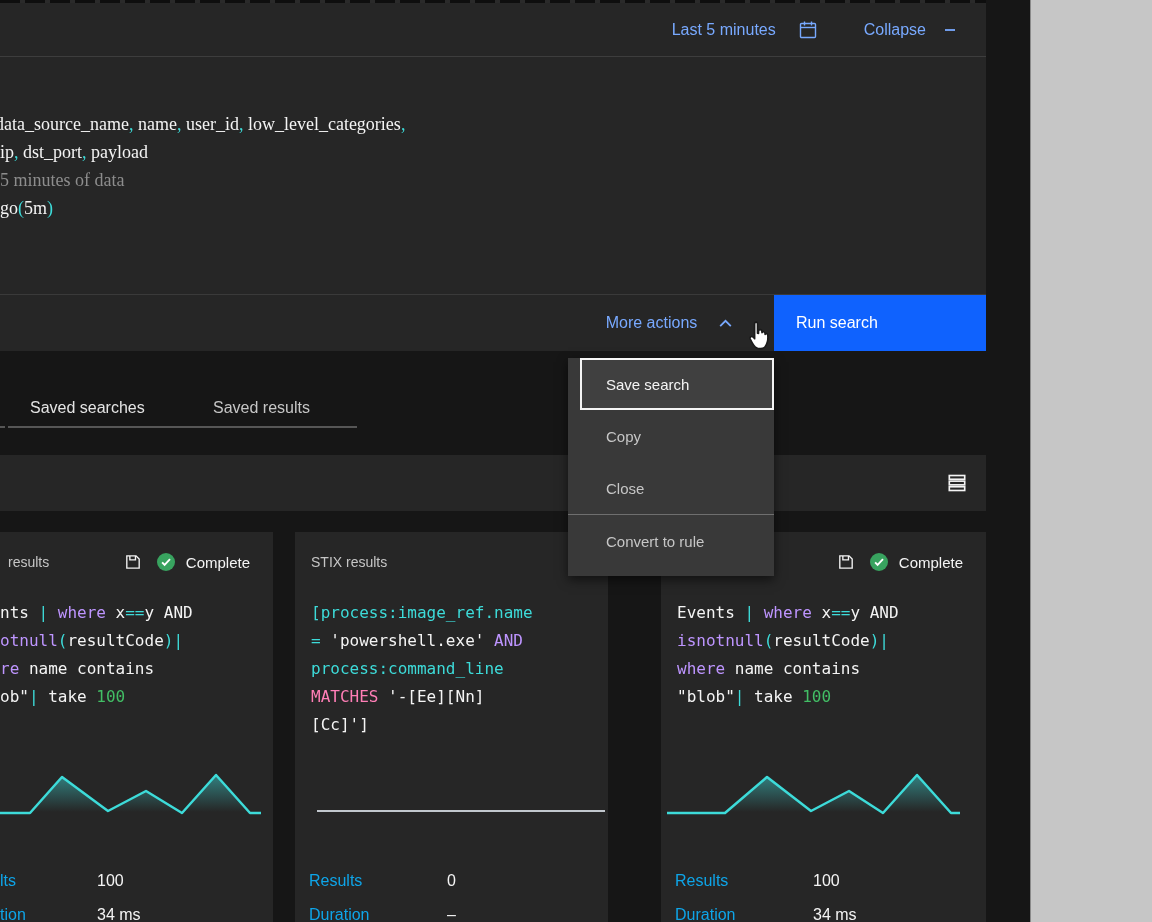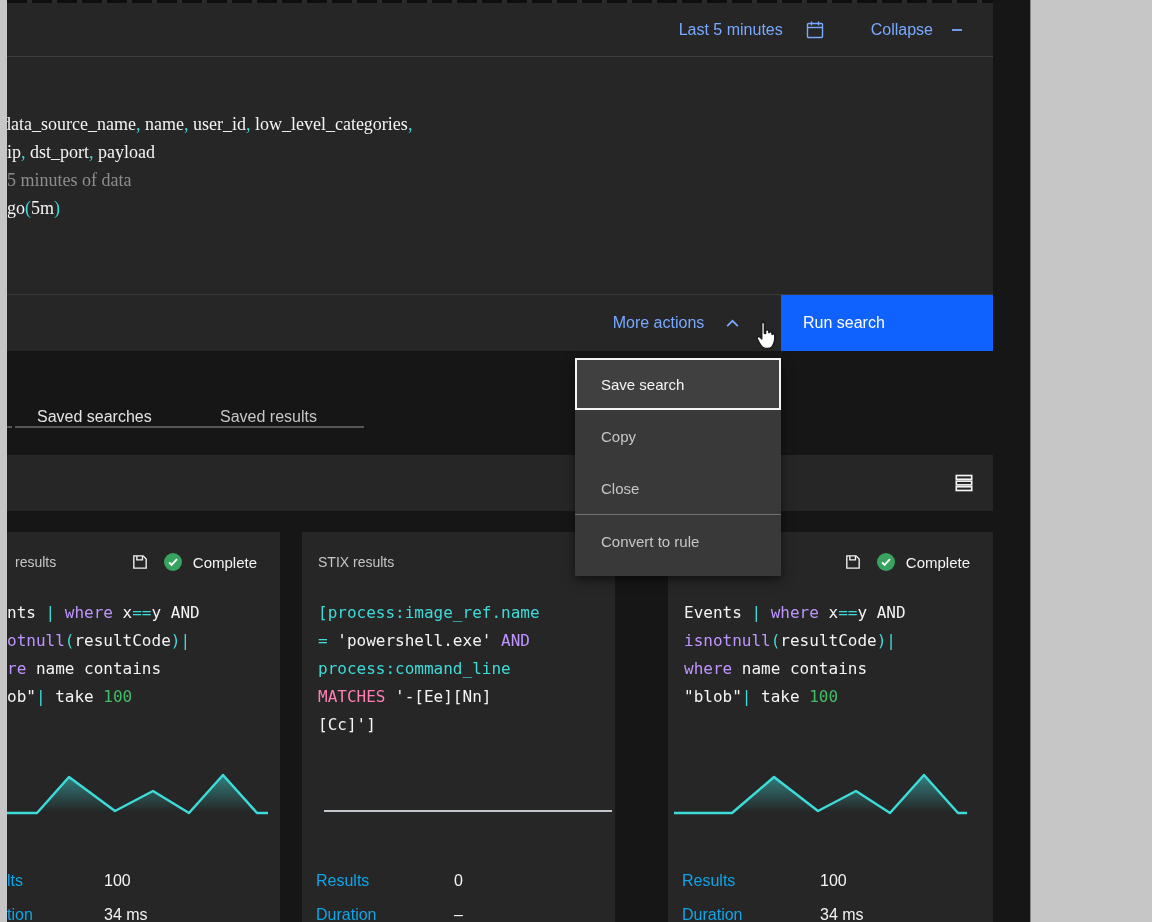--- a/index.html
+++ b/index.html
@@ -1,19 +1,19 @@
 <!DOCTYPE html>
 <html><head>
 <meta charset="utf-8">
 <style>
   * { margin:0; padding:0; box-sizing:border-box; }
   html,body { width:1152px; height:922px; overflow:hidden; background:#c6c6c6;
               font-family:"Liberation Sans", sans-serif; }
   .stage { position:relative; width:1152px; height:922px; overflow:hidden; }
-  .app { position:absolute; left:7px; top:0; width:1030px; height:922px; background:#161616; }
+  .app { position:absolute; left:0; top:0; width:1030px; height:922px; background:#161616; }
   .right-panel { position:absolute; left:1030px; top:0; width:122px; height:922px;
                  background:#c6c6c6; border-left:1px solid #8a8a8a; }
   .content { position:relative; width:986px; height:922px; }
 
   
   .top-dashes { height:3px; background:repeating-linear-gradient(90deg,#0e0e0e 0 20px,#2a2a2a 20px 25px); }
 
   
   .topbar { height:54px; background:#262626; border-bottom:1px solid #3d3d3d;
             display:flex; align-items:center; justify-content:flex-end; padding-right:28px; }
@@ -34,21 +34,21 @@
   .more-btn { position:absolute; left:568px; top:0; width:204px; height:56px;
               display:flex; align-items:center; justify-content:center; gap:20px;
               color:#78a9ff; font-size:16px; cursor:pointer; }
   .run-btn { position:absolute; left:774px; top:0; width:212px; height:56px;
              background:#0f62fe; color:#ffffff; font-size:16px; border:none;
              text-align:left; padding-left:22px; cursor:pointer; font-family:inherit; }
 
   
   .tabs-section { background:#161616; padding-top:29px; height:104px; position:relative; }
   .tabs { display:flex; margin-left:8px; }
-  .tab { height:48px; display:flex; align-items:flex-end; padding:0 0 0 22px;
+  .tab { height:48px; display:flex; align-items:flex-end; padding:0 0 9px 22px;
          font-size:16px; color:#c6c6c6; border-bottom:2px solid #565656; cursor:pointer; }
   .tab.first { width:185px; color:#e4e4e4; }
   .tab.second { width:164px; padding-left:20px; }
   .tab-frag { position:absolute; left:0; top:75px; width:5px; height:2px; background:#565656; }
 
   
   .toolbar-row { height:56px; background:#262626; display:flex; align-items:center;
                  justify-content:flex-end; padding-right:18px; }
   .toolbar-row .ico { display:flex; cursor:pointer; }
 
@@ -80,21 +80,21 @@
   .card-middle .stat-label, .card-right .stat-label { width:138px; }
 
   
   .tok-w { color:#f4f4f4; } .tok-t { color:#3ddbd9; } .tok-p { color:#be95ff; }
   .tok-g { color:#42be65; } .tok-c { color:#8d8d8d; } .tok-m { color:#ff7eb6; }
 
   
   .menu { position:absolute; left:568px; top:358px; width:206px; background:#393939;
           z-index:50; box-shadow:0 4px 10px rgba(0,0,0,.55); padding-bottom:9px; }
   .menu-item { height:52px; display:flex; align-items:center; padding-left:26px;
-               color:#c6c6c6; font-size:15px; cursor:pointer; }
+               color:#c6c6c6; font-size:15px; cursor:pointer;margin-left:12px; }
   .menu-item.focused { outline:2px solid #f4f4f4; outline-offset:-2px;
                        background:#404040; color:#f4f4f4; }
   .menu-divider { height:1px; background:#6f6f6f; margin:0; }
 
   
   .cursor { position:absolute; left:744px; top:320px; z-index:60; pointer-events:none; }
 </style>
 </head>
 <body>
 

